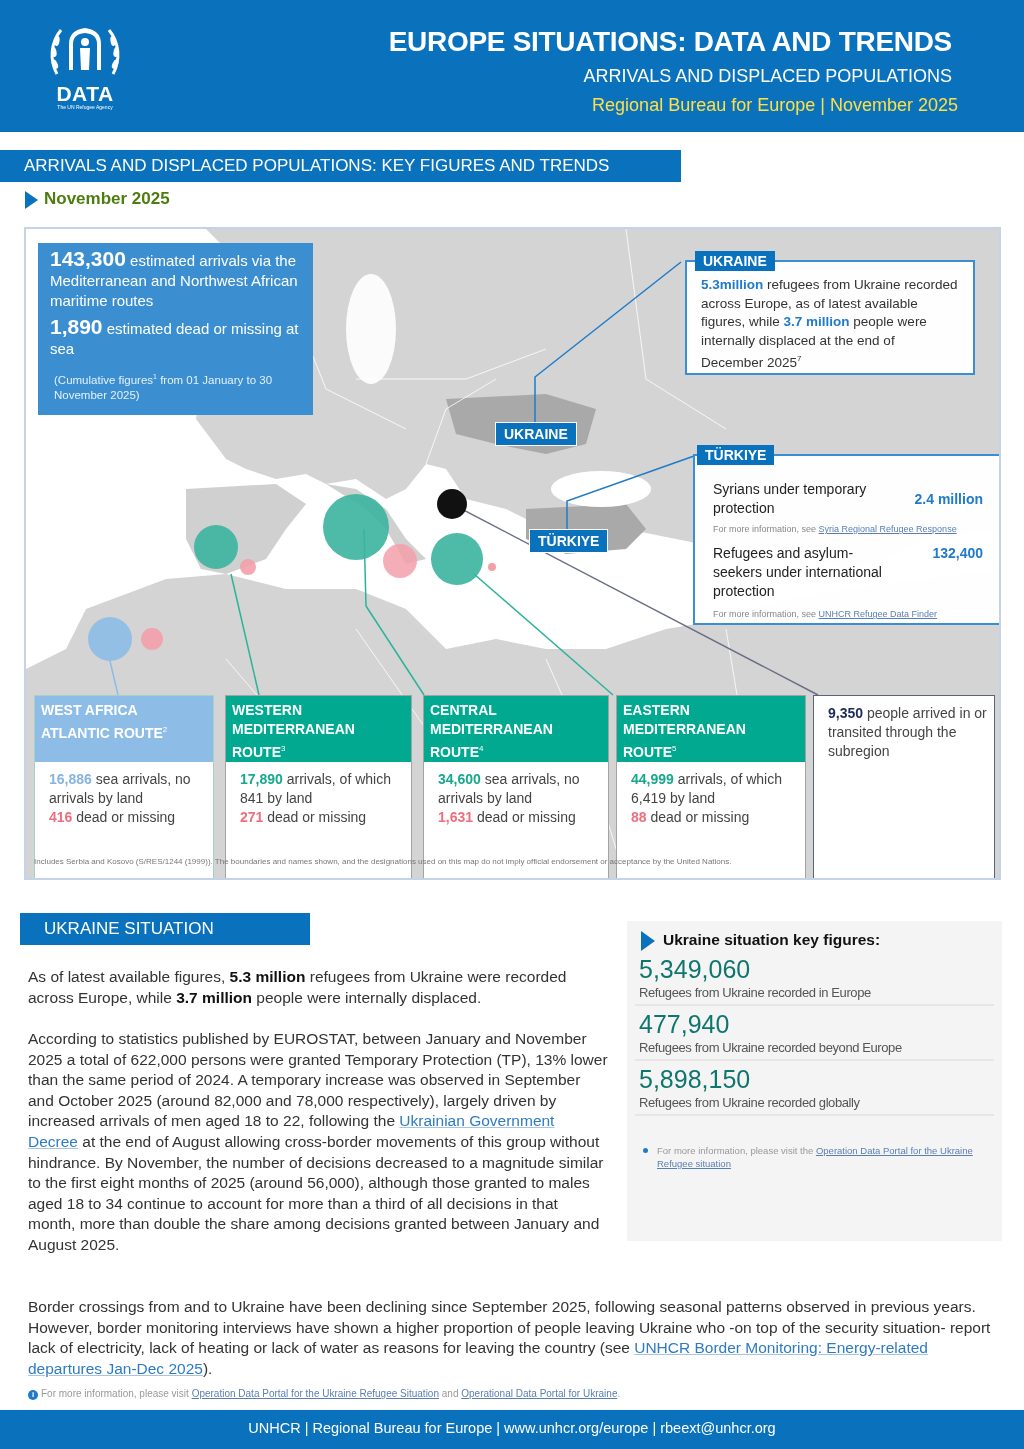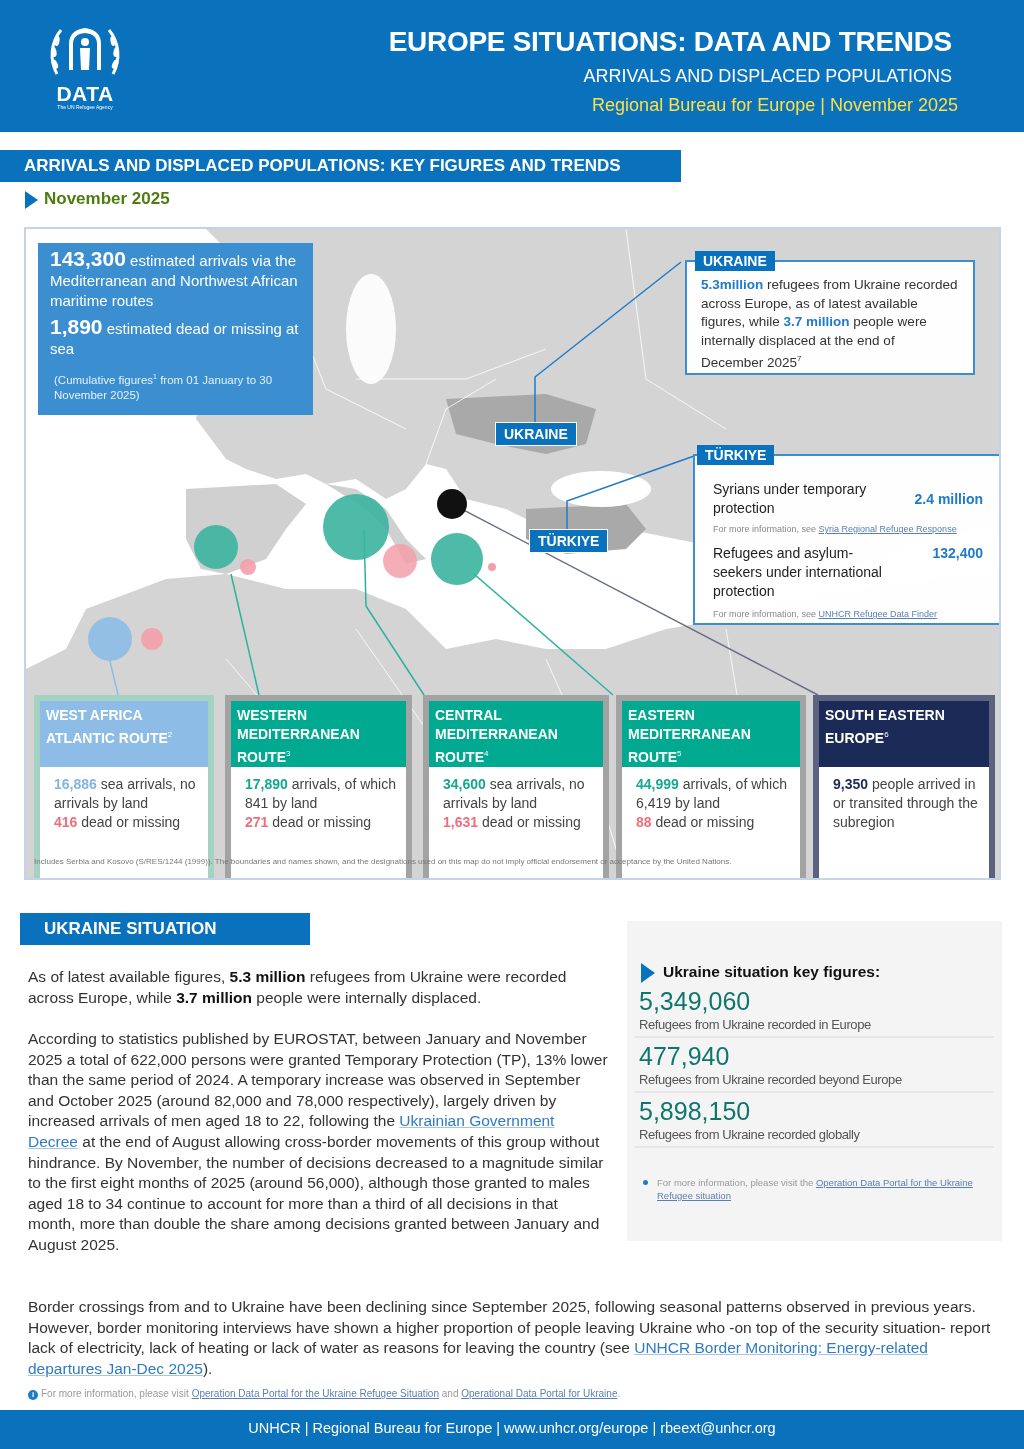--- a/index.html
+++ b/index.html
@@ -5,57 +5,57 @@
     * { box-sizing: border-box; margin: 0; padding: 0; }
     body { width: 1024px; height: 1449px; background: #ffffff; font-family: "Liberation Sans", sans-serif; color: #333; position: relative; overflow: hidden; }
     .header { position: absolute; left: 0; top: 0; width: 1024px; height: 132px; background: #0a72bd; }
     .logo { position: absolute; left: 40px; top: 24px; width: 90px; height: 92px; color: #fff; text-align: center; }
     .logo svg { display: block; margin: 0 auto; }
     .logo-name { font-weight: bold; font-size: 21px; letter-spacing: 0.5px; line-height: 20px; margin-top: 2px; }
     .logo-sub { font-size: 5px; line-height: 6px; }
     .h-title { position: absolute; right: 72px; top: 26px; font-size: 28px; font-weight: bold; color: #fff; letter-spacing: -0.3px; }
     .h-sub { position: absolute; right: 72px; top: 66px; font-size: 18px; color: #fff; }
     .h-sub2 { position: absolute; right: 66px; top: 95px; font-size: 18px; color: #fde047; text-align: right; }
-    .sec-bar { position: absolute; background: #0a72bd; color: #fff; font-weight: bold; font-size: 17px; padding-left: 24px; line-height: 32px; }
+    .sec-bar { position: absolute; background: #0a72bd; color: #fff; font-weight: normal; font-size: 17px; padding-left: 24px; line-height: 32px; }
     .tri { display: inline-block; width: 0; height: 0; border-top: 9px solid transparent; border-bottom: 9px solid transparent; border-left: 13px solid #0a72bd; vertical-align: middle; }
     .month { position: absolute; left: 25px; top: 189px; font-size: 17px; font-weight: bold; color: #4d7c0f; }
     .month .tri { margin-right: 6px; }
 
     .map { position: absolute; left: 24px; top: 227px; width: 977px; height: 653px; background: #ffffff; border: 2px solid #c5d3e6; overflow: hidden; }
     .map svg.bg { position: absolute; left: 0; top: 0; }
     .stat-box { position: absolute; left: 12px; top: 14px; width: 275px; height: 172px; background: #3b8fd0; color: #fff; padding: 6px 12px; }
     .stat-box .big { font-size: 21px; font-weight: bold; }
     .stat-box .t { font-size: 15px; line-height: 20px; }
     .stat-box .small { font-size: 11.5px; line-height: 15px; margin-top: 10px; margin-left: 4px; color: #e6f0fa; }
     .callout { position: absolute; background: rgba(255,255,255,0.96); border: 2px solid #3b8fd0; }
     .callout-tag { position: absolute; background: #0a72bd; color: #fff; font-weight: bold; font-size: 14px; padding: 2px 8px; }
     .ukr-box { left: 659px; top: 31px; width: 290px; height: 115px; padding: 14px 14px 6px 14px; font-size: 13.5px; line-height: 18.5px; color: #333; }
     .hl { color: #1f7bc9; font-weight: bold; }
     .tur-box { left: 667px; top: 225px; width: 310px; height: 171px; padding: 24px 18px 4px 18px; }
     .tur-row { display: flex; justify-content: space-between; align-items: center; font-size: 14px; line-height: 19px; color: #222; }
     .tur-row .v { color: #1f7bc9; font-weight: bold; font-size: 14px; }
     .tur-note { font-size: 9px; color: #888; margin: 6px 0 10px 0; }
     .tur-note a { color: #5a7fb3; text-decoration: underline; }
     .map-label { position: absolute; background: #0a72bd; color: #fff; font-weight: bold; font-size: 14px; padding: 3px 8px; border: 1px solid #fff; }
-    .route { position: absolute; top: 466px; height: 196px; background: #fff; border: 6px solid #a3a3a3; }
+    .route { position: absolute; top: 466px; height: 196px; background: #fff; border: 1px solid #a3a3a3; }
     .route .rh { height: 66px; padding: 5px 6px; color: #fff; font-weight: bold; font-size: 14px; line-height: 19px; }
     .route .rb { padding: 8px 0 0 14px; font-size: 14px; line-height: 19px; color: #444; }
     .route sup { font-size: 8px; font-weight: normal; }
     .teal { background: #00a98f; }
     .n-teal { color: #15a88e; font-weight: bold; }
     .n-red { color: #ef6e7e; font-weight: bold; }
     .n-blue { color: #84b4e0; font-weight: bold; }
     .n-navy { color: #1b2a56; font-weight: bold; }
     .map-foot { position: absolute; left: 8px; top: 628px; font-size: 8px; color: #777; }
 
     .ukr-bar { position: absolute; left: 20px; top: 913px; width: 290px; height: 32px; }
     .body-p { position: absolute; left: 28px; font-size: 15.5px; line-height: 20.6px; color: #333; }
     .body-p a, .link { color: #2d7bc4; text-decoration: underline; text-decoration-color: #a8c4e4; }
     .kf { position: absolute; left: 627px; top: 921px; width: 375px; height: 320px; background: #f4f4f4; padding: 10px 8px; }
-    .kf-title { font-size: 15.5px; font-weight: bold; color: #111; margin-left: 6px; margin-top: 32px; }
+    .kf-title { font-size: 15.5px; font-weight: bold; color: #111; margin-left: 6px; }
     .kf-title .tri { margin-right: 8px; border-top-width: 10px; border-bottom-width: 10px; border-left-width: 14px; }
     .kf-item { border-bottom: 2px solid #e6e6e6; padding: 2px 4px 4px 4px; }
     .kf-num { font-size: 25px; color: #0f766e; line-height: 32px; }
     .kf-lbl { font-size: 13px; color: #555; letter-spacing: -0.4px; }
     .kf-note { font-size: 9.5px; color: #999; margin: 28px 0 0 22px; position: relative; line-height: 13px; }
     .kf-note::before { content: ""; position: absolute; left: -14px; top: 4px; width: 5px; height: 5px; border-radius: 50%; background: #1f7bc9; }
     .kf-note a { color: #5a7fb3; text-decoration: underline; }
     .info-line { position: absolute; left: 28px; top: 1388px; font-size: 10px; color: #999; }
     .info-line a { color: #5a7fb3; text-decoration: underline; }
     .info-dot { display: inline-block; width: 10px; height: 10px; border-radius: 50%; background: #1f7bc9; color: #fff; font-size: 8px; text-align: center; line-height: 10px; margin-right: 3px; font-weight: bold; }
@@ -180,21 +180,20 @@
   </div>
   <div class="route" style="left:397px; width:186px;">
     <div class="rh teal"><span>CENTRAL MEDITERRANEAN ROUTE</span><sup>4</sup></div>
     <div class="rb"><span class="n-teal">34,600</span><span> sea arrivals, no arrivals by land</span><br><span class="n-red">1,631</span><span> dead or missing</span></div>
   </div>
   <div class="route" style="left:590px; width:190px;">
     <div class="rh teal"><span>EASTERN MEDITERRANEAN ROUTE</span><sup>5</sup></div>
     <div class="rb"><span class="n-teal">44,999</span><span> arrivals, of which 6,419 by land</span><br><span class="n-red">88</span><span> dead or missing</span></div>
   </div>
   <div class="route" style="left:787px; width:182px; border-color:#5a6280;">
-    <div class="rh" style="background:#1b2a56;"><span>SOUTH EASTERN EUROPE</span><sup>6</sup></div>
     <div class="rb" style="padding-right:4px;"><span class="n-navy">9,350</span><span> people arrived in or transited through the subregion</span></div>
   </div>
 
   <div class="map-foot">Includes Serbia and Kosovo (S/RES/1244 (1999)). The boundaries and names shown, and the designations used on this map do not imply official endorsement or acceptance by the United Nations.</div>
 </div>
 
 <div class="sec-bar ukr-bar">UKRAINE SITUATION</div>
 
 <div class="body-p" style="top:967px; width:580px;">
   <span>As of latest available figures, </span><b style="color:#111;">5.3 million</b><span> refugees from Ukraine were recorded across Europe, while </span><b style="color:#111;">3.7 million</b><span> people were internally displaced.</span>

